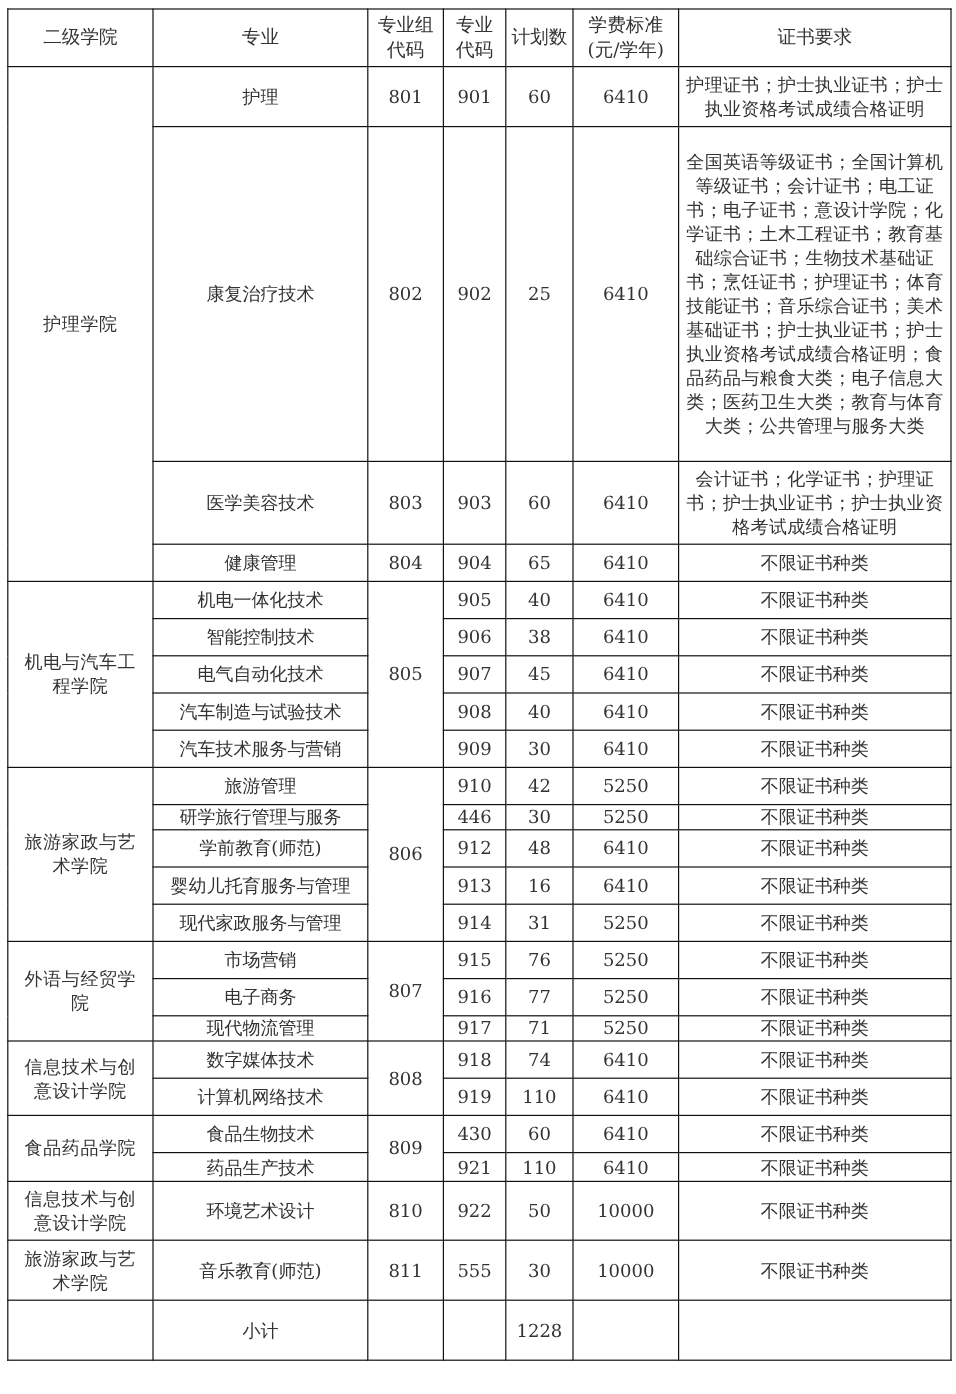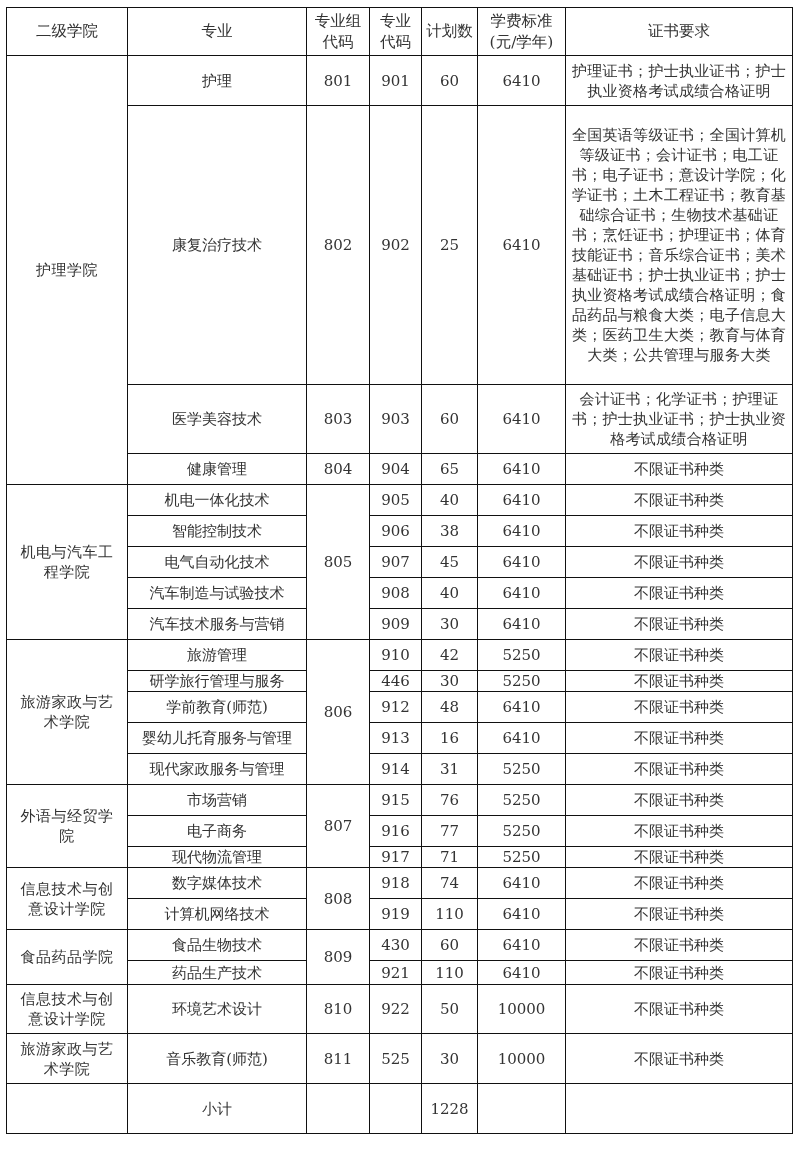--- a/index.html
+++ b/index.html
@@ -217,21 +217,21 @@
       <td class="num">922</td>
       <td class="num">50</td>
       <td class="num">10000</td>
       <td>不限证书种类</td>
     </tr>
 
     <tr style="height:50px">
       <td class="college"><span>旅游家政与艺</span><br><span>术学院</span></td>
       <td>音乐教育(师范)</td>
       <td class="num">811</td>
-      <td class="num">525</td>
+      <td class="num">555</td>
       <td class="num">30</td>
       <td class="num">10000</td>
       <td>不限证书种类</td>
     </tr>
 
     <tr style="height:50px">
       <td></td>
       <td>小计</td>
       <td></td>
       <td></td>

